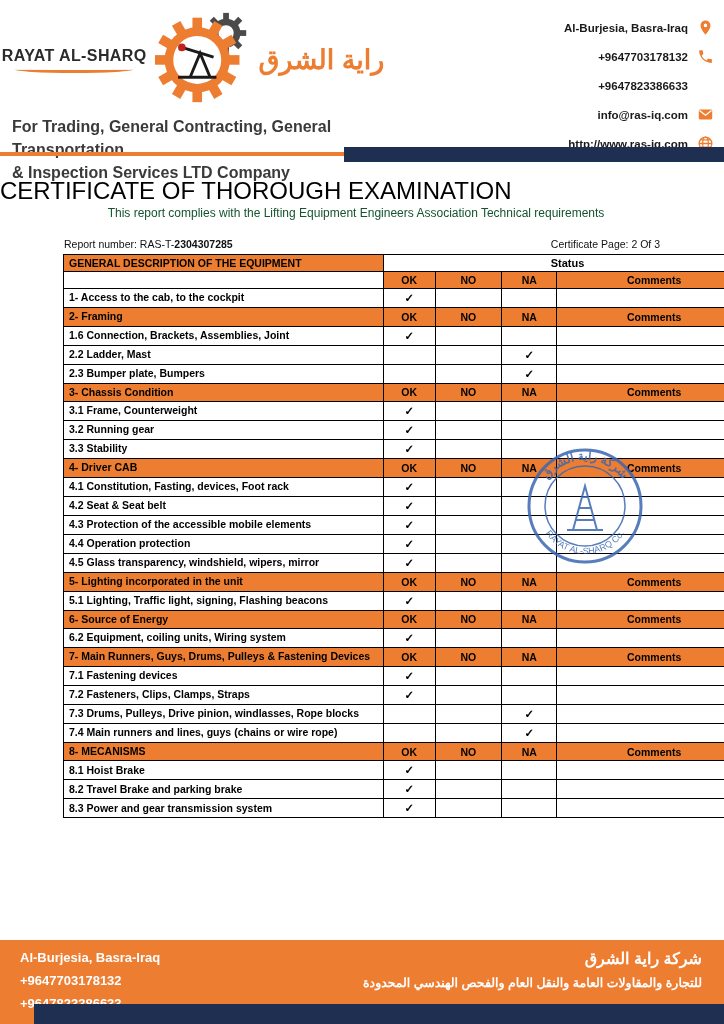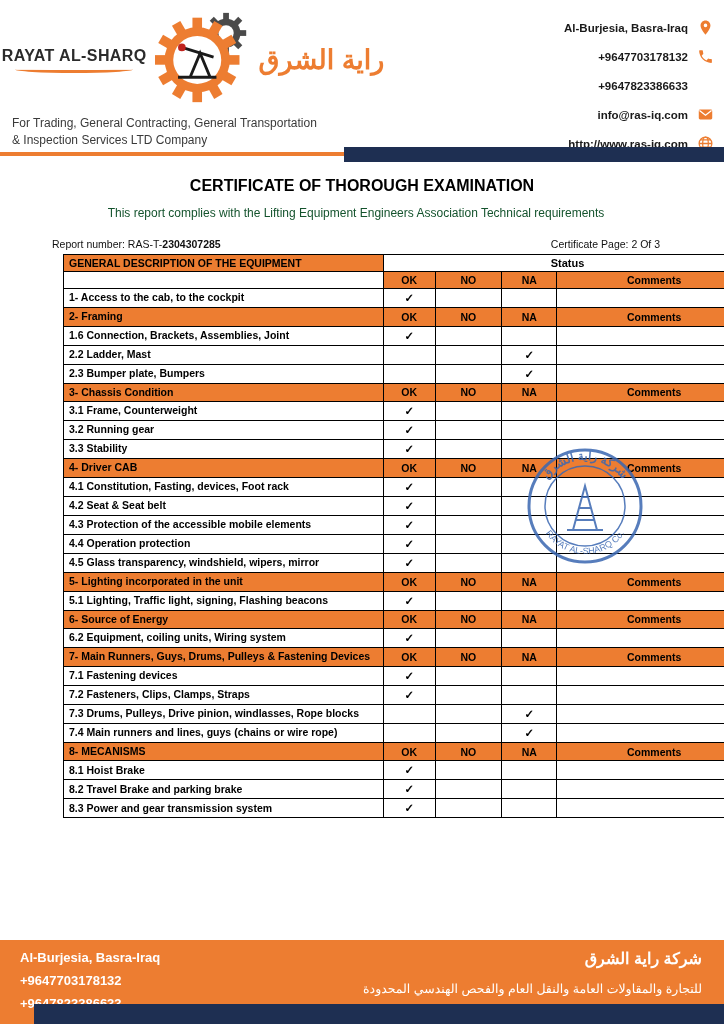--- a/index.html
+++ b/index.html
@@ -9,52 +9,52 @@
     font-family:"Liberation Sans", sans-serif; overflow:hidden; margin:0 auto;
     color:#000;
   }
   
   .logo-block { position:absolute; left:12px; top:10px; width:362px; }
   .logo-row { display:flex; align-items:center; justify-content:center; gap:8px; }
   .logo-en-wrap { display:flex; flex-direction:column; align-items:center; }
   .logo-en { font-size:16px; font-weight:bold; color:#2b2b2b; letter-spacing:.4px; white-space:nowrap; }
   .swoosh { width:118px; height:7px; border-bottom:3px solid var(--orange,#ED7D31); border-radius:50%; margin-top:1px; }
   .logo-ar { font-size:27px; font-weight:bold; color:var(--orange,#ED7D31); white-space:nowrap; }
-  .tagline { margin-top:5px; font-size:12px; font-weight:normal; color:#3a3a3a; line-height:1.45; }
+  .tagline { margin-top:5px; font-size:16px; font-weight:bold; color:#3a3a3a; line-height:1.45; }
   .contacts { position:absolute; right:10px; top:13px; width:240px; }
   .contact-row { display:flex; justify-content:flex-end; align-items:center; gap:9px; height:29px; }
   .contact-text { font-size:11.5px; font-weight:bold; color:#1a1a1a; }
   .contact-icon { width:17px; height:17px; display:flex; align-items:center; justify-content:center; }
   .contact-icon svg { width:17px; height:17px; }
   .orange-line { position:absolute; left:0; top:152px; width:368px; height:4px; background:var(--orange,#ED7D31); }
   .navy-bar { position:absolute; left:344px; top:147px; width:380px; height:15px; background:var(--navy,#1E2F52); }
   
-  .title { position:absolute; top:177px; left:0; right:0; text-align:center; font-size:16px; font-weight:bold; }
+  .title { position:absolute; top:177px; left:0; right:0; font-size:24px; font-weight:normal; }
   .subtitle { position:absolute; top:206px; left:0; right:12px; text-align:center; font-size:12px; color:#14532d; }
-  .report-line { position:absolute; top:238px; left:52px; right:64px; display:flex; justify-content:space-between; font-size:10.5px; color:#111; }
+  .report-line { position:absolute; top:238px; left:64px; right:64px; display:flex; justify-content:space-between; font-size:10.5px; color:#111; }
   
   .table-wrap { position:absolute; top:254px; left:63px; width:689px; }
   table { width:100%; border-collapse:collapse; table-layout:fixed; }
   th, td { border:1px solid #000; font-size:10.5px; padding:2px 5px; vertical-align:middle; }
   col.c-desc { width:46.5%; } col.c-ok { width:7.5%; } col.c-no { width:9.7%; } col.c-na { width:8%; } col.c-com { width:28.3%; }
   th.desc-head { text-align:left; font-weight:bold; background:var(--orange,#ED7D31); font-size:10.5px; }
   th.status-main { text-align:center; font-weight:bold; font-size:11px; background:#fff; }
   th.empty-head { background:#fff; }
   th.col-head, tr.section td.head { background:var(--orange,#ED7D31); text-align:center; font-weight:bold; }
   td.desc { font-weight:bold; text-align:left; line-height:1.3; }
   tr.section td { background:var(--orange,#ED7D31); font-weight:bold; }
   td.mark { text-align:center; font-size:11.5px; font-weight:bold; }
   
   .stamp { position:absolute; left:462px; top:192px; width:120px; height:120px; opacity:.85; }
   
   .footer { position:absolute; left:0; top:940px; width:724px; height:84px; background:var(--orange,#ED7D31); color:#fff; }
   .footer-left { position:absolute; left:20px; top:7px; font-size:13px; font-weight:bold; line-height:1.75; }
   .footer-right { position:absolute; right:22px; top:9px; text-align:right; direction:rtl; }
   .footer-ar1 { font-size:16px; font-weight:bold; }
-  .footer-ar2 { font-size:12.5px; font-weight:normal; margin-top:13px;text-align:right; }
+  .footer-ar2 { font-size:12.5px; font-weight:bold; margin-top:7px;text-align:right; }
   .bottom-bar { position:absolute; left:34px; top:1004px; right:0; height:20px; background:var(--navy,#1E2F52); }
 </style>
 </head>
 <body>
 
 <div class="page">
 
   <div class="logo-block">
     <div class="logo-row">
       <div class="logo-en-wrap">

